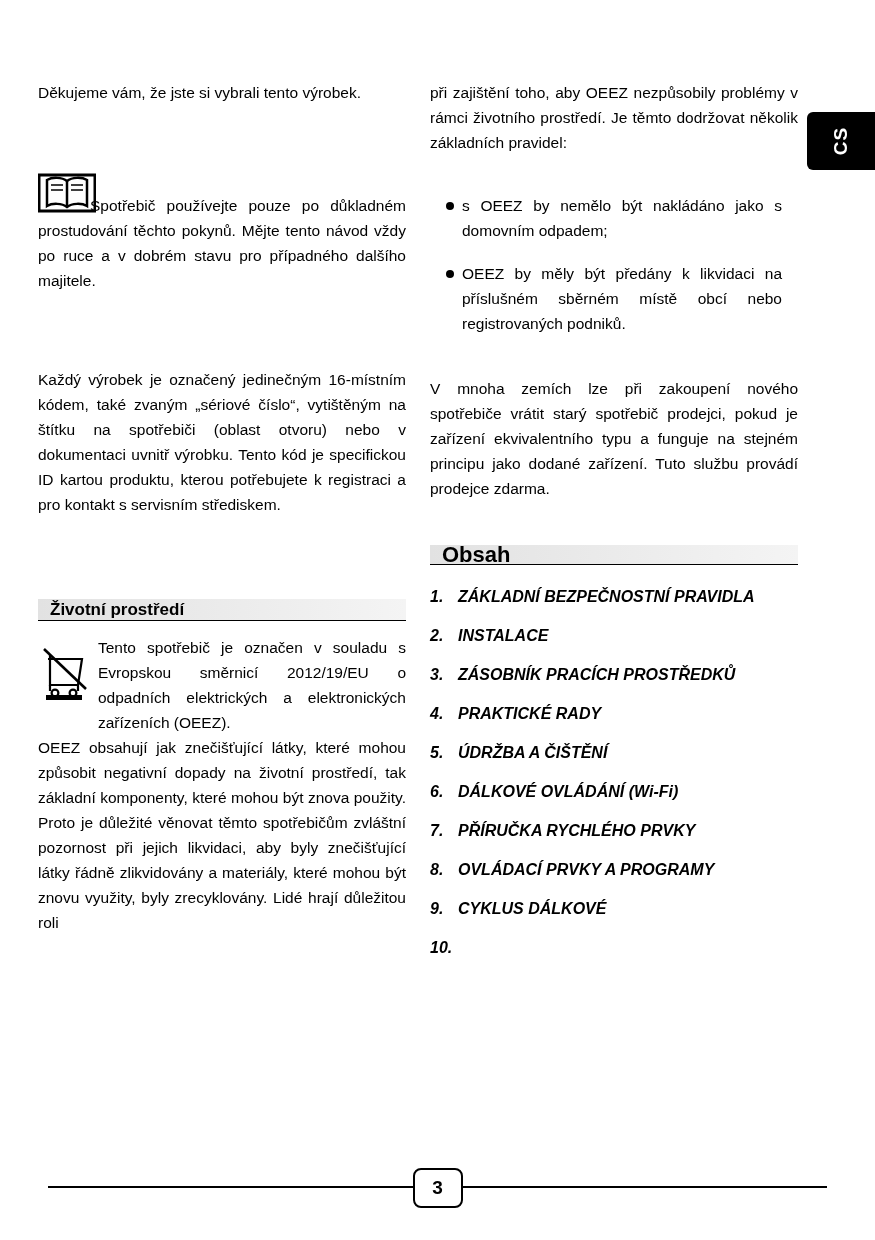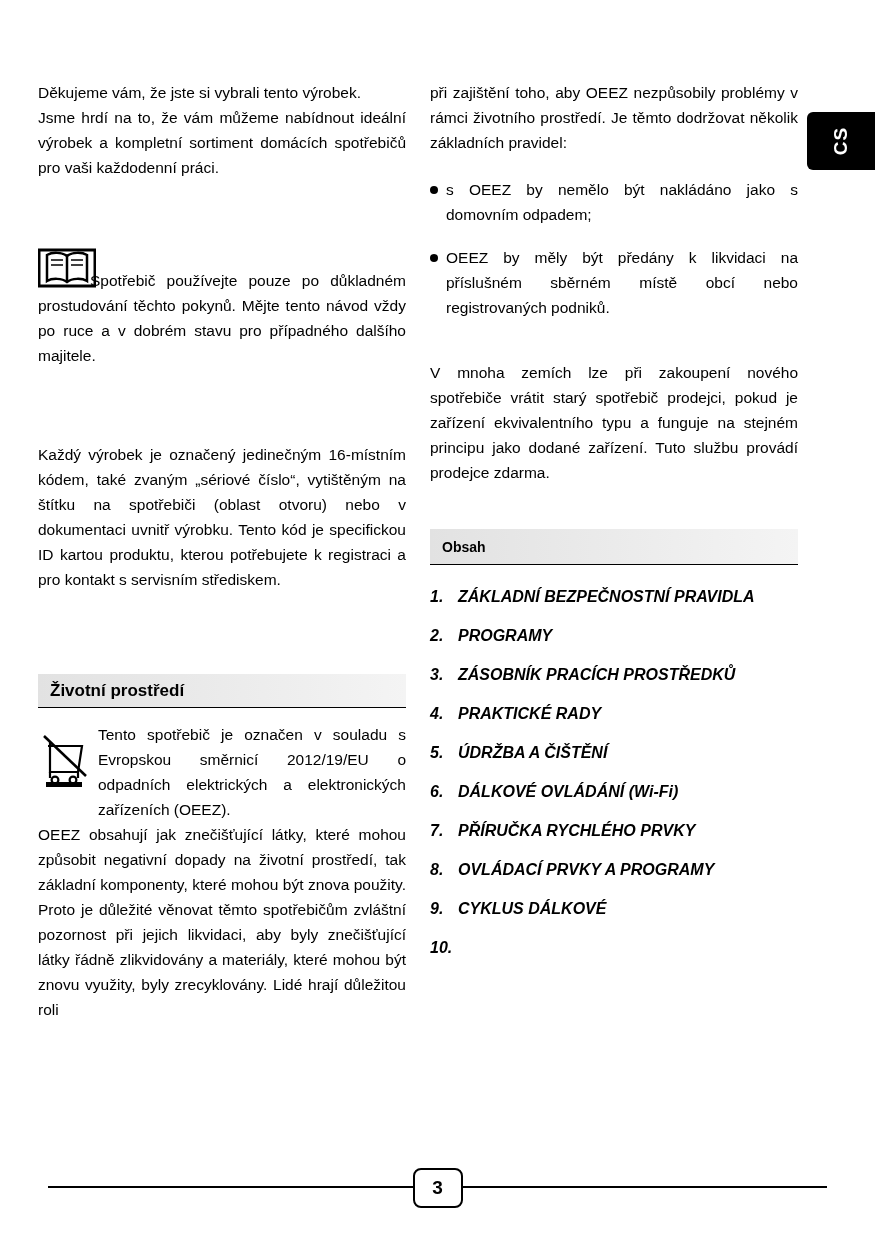--- a/index.html
+++ b/index.html
@@ -70,38 +70,38 @@
     margin-right: 8px;
   }
   .icon-row {
     display: flex;
     align-items: flex-start;
   }
 
   
   .section-bar {
     background: linear-gradient(to right, #e2e2e2, #f4f4f4);
-    height: 34px;
+    height: 22px;
     display: flex;
     align-items: center;
     padding-left: 12px;
     font-size: 17px;
     font-weight: bold;
     border-bottom: 1px solid #000;
     box-sizing: border-box;
   }
   .section-bar.obsah {
-    height: 36px;
-    font-size: 14px;
+    height: 20px;
+    font-size: 22px;
   }
 
   
   ul.bullets {
     list-style: none;
-    margin: 0;
+    margin: 16px;
     padding: 0;
   }
   ul.bullets li {
     position: relative;
     padding-left: 16px;
     font-size: 15.5px;
     line-height: 25px;
     text-align: justify;
     margin-bottom: 18px;
   }
@@ -192,21 +192,20 @@
 
 <div class="page">
 
   <div class="lang-tab">
     <span>CS</span>
   </div>
 
   <div class="col col-left">
 
     <p class="body">Děkujeme vám, že jste si vybrali tento výrobek.</p>
-    <p class="body">Jsme hrdí na to, že vám můžeme nabídnout ideální výrobek a kompletní sortiment domácích spotřebičů pro vaši každodenní práci.</p>
 
     <div class="gap-md"></div>
 
 
     <div class="gap-lg"></div>
     <div class="gap-sm"></div>
 
     <div class="icon-row">
       <span class="book-icon">
         <svg viewBox="0 0 58 44" width="58" height="44">
@@ -279,21 +278,21 @@
 
     <div class="gap-md"></div>
 
     <ol class="toc">
       <li>
         <span class="num">1.</span>
         <span class="txt">ZÁKLADNÍ BEZPEČNOSTNÍ PRAVIDLA</span>
       </li>
       <li>
         <span class="num">2.</span>
-        <span class="txt">PROGRAMY</span>
+        <span class="txt">INSTALACE</span>
       </li>
       <li>
         <span class="num">3.</span>
         <span class="txt">ZÁSOBNÍK PRACÍCH PROSTŘEDKŮ</span>
       </li>
       <li>
         <span class="num">4.</span>
         <span class="txt">PRAKTICKÉ RADY</span>
       </li>
       <li>

